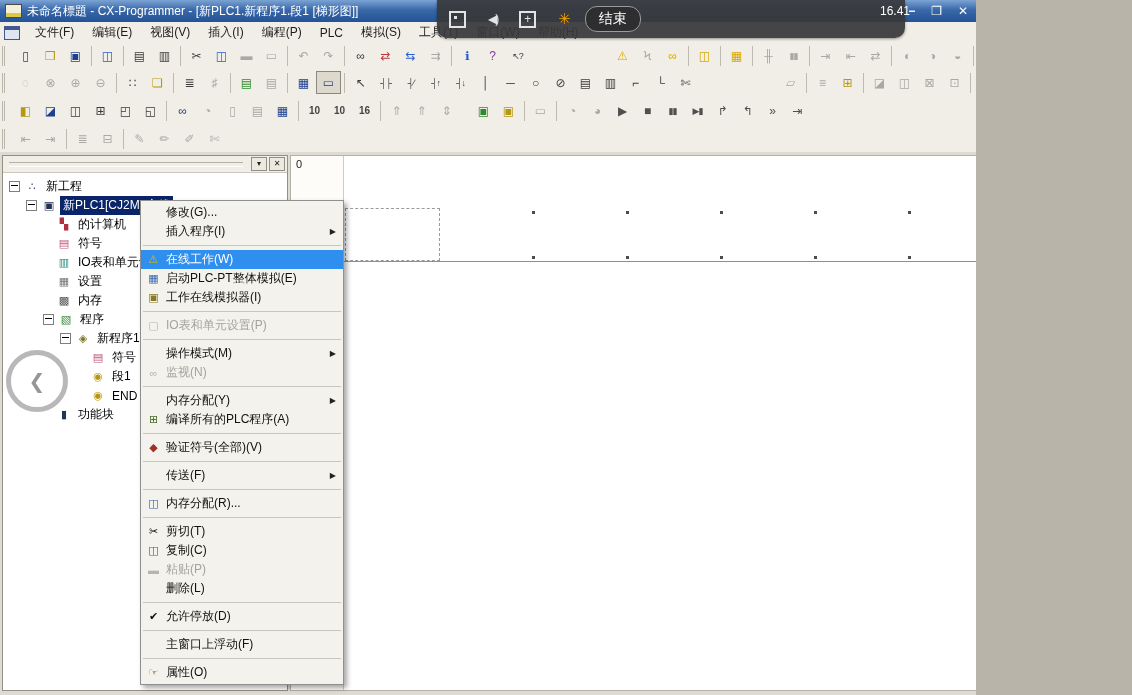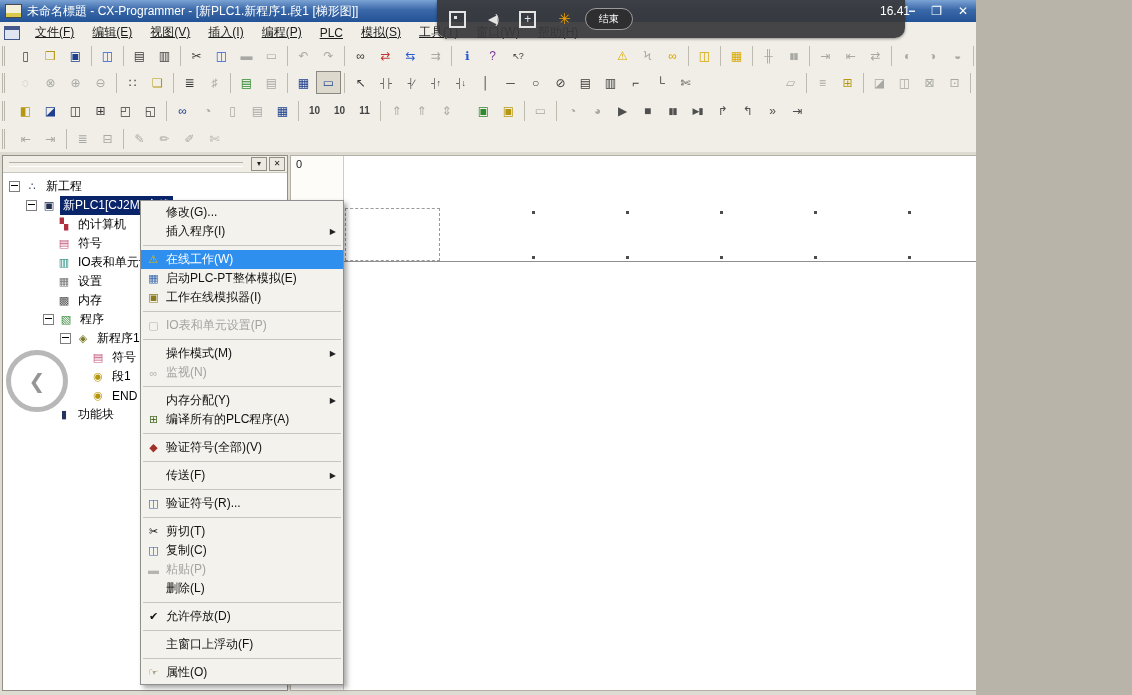--- a/index.html
+++ b/index.html
@@ -13,21 +13,21 @@
     box-shadow:inset 0 -4px 0 #d9c84a;}
   .title-controls{position:absolute;right:8px;top:0;height:22px;display:flex;align-items:center;gap:16px;
     color:#fff;font-size:12px;font-weight:bold;}
   .title-controls span{cursor:default;}
   .partial-ip{position:absolute;left:880px;top:4px;color:#fff;font-size:12px;z-index:61;}
   
   .menubar{position:absolute;left:0;top:22px;width:100%;height:21px;background:#f0eee6;
     border-bottom:1px solid #d6d3c8;display:flex;align-items:center;font-size:12px;color:#1c1c1c;}
   .child-icon{width:14px;height:12px;border:1px solid #44578c;background:#dfe6f2;margin:0 6px 0 4px;
     box-shadow:inset 0 3px 0 #44578c;flex:none;}
-  .menu-item{padding:2px 9px;text-decoration:underline;}
+  .menu-item{padding:2px 9px;}
   
   .tbrow{position:absolute;left:0;width:100%;background:#f0eee6;border-bottom:1px solid #d8d5cb;
     display:flex;align-items:center;}
   #tbrow1{top:43px;height:26px;} #tbrow2{top:69px;height:27px;} #tbrow3{top:96px;height:29px;} #tbrow4{top:125px;height:27px;}
   .tb-btn{width:23px;height:21px;display:flex;align-items:center;justify-content:center;flex:none;
     font-size:12px;color:#3a3a3a;border:1px solid transparent;}
   .tb-btn.sm{font-size:9px;letter-spacing:-1px;}
   .tb-btn.num{font-size:10px;font-weight:bold;color:#444;}
   .tb-btn.pressed{background:#ddd9cc;border:1px solid #8a8880;}
   .tb-sep{width:1px;height:20px;background:#bdbab0;margin:0 3px;flex:none;}
@@ -80,21 +80,21 @@
   .overlay{position:absolute;left:437px;top:0;width:468px;height:38px;background:rgba(56,56,58,.93);
     border-radius:0 0 10px 10px;z-index:60;display:flex;align-items:center;color:#fff;font-size:12px;
     padding:0 12px;box-sizing:border-box;box-shadow:0 1px 3px rgba(0,0,0,.4);}
   .ov-text{flex:1;white-space:nowrap;overflow:hidden;}
   .ov-icons{display:flex;align-items:center;gap:22px;margin-right:14px;}
   .ov-fs{width:13px;height:13px;border:2px solid #e4e4e4;position:relative;}
   .ov-fs::after{content:"";position:absolute;left:3px;top:3px;width:3px;height:3px;background:#e4e4e4;}
   .ov-sp{color:#e4e4e4;font-size:12px;letter-spacing:-2px;}
   .ov-plus{width:13px;height:13px;border:2px solid #e4e4e4;color:#e4e4e4;font-size:12px;line-height:12px;text-align:center;}
   .ov-sun{color:#f0a400;font-size:15px;font-weight:bold;}
-  .end-btn{border:1px solid #9a9a9a;border-radius:12px;background:#2e2e30;color:#fff;font-size:10px;
+  .end-btn{border:1px solid #9a9a9a;border-radius:12px;background:#2e2e30;color:#fff;font-size:14px;
     padding:3px 13px;white-space:nowrap;}
   
   .watermark{position:absolute;left:6px;top:350px;width:52px;height:52px;border:5px solid rgba(125,125,125,.55);
     border-radius:50%;z-index:50;display:flex;align-items:center;justify-content:center;
     color:rgba(115,115,115,.75);font-size:20px;font-weight:bold;}
 </style>
 </head>
 <body>
 
 <div class="app">
@@ -418,21 +418,21 @@
         <span>▦</span>
       </div>
       <div class="tb-sep"></div>
       <div class="tb-btn num">
         <span>10</span>
       </div>
       <div class="tb-btn num">
         <span>10</span>
       </div>
       <div class="tb-btn num">
-        <span>11</span>
+        <span>16</span>
       </div>
       <div class="tb-sep"></div>
       <div class="tb-btn dim">
         <span>⇑</span>
       </div>
       <div class="tb-btn dim">
         <span>⇑</span>
       </div>
       <div class="tb-btn dim">
         <span>⇕</span>
@@ -699,21 +699,21 @@
       </div>
       <div class="ctx-sep"></div>
       <div class="ctx-item">
         <span class="ctx-icon"></span>
         <span class="ctx-label">传送(F)</span>
         <span class="ctx-arrow">▶</span>
       </div>
       <div class="ctx-sep"></div>
       <div class="ctx-item">
         <span class="ctx-icon" style="color: rgb(58, 90, 154);">◫</span>
-        <span class="ctx-label">验证符号(R)...</span>
+        <span class="ctx-label">内存分配(R)...</span>
       </div>
       <div class="ctx-sep"></div>
       <div class="ctx-item">
         <span class="ctx-icon">✂</span>
         <span class="ctx-label">剪切(T)</span>
       </div>
       <div class="ctx-item">
         <span class="ctx-icon" style="color: rgb(58, 90, 154);">◫</span>
         <span class="ctx-label">复制(C)</span>
       </div>

